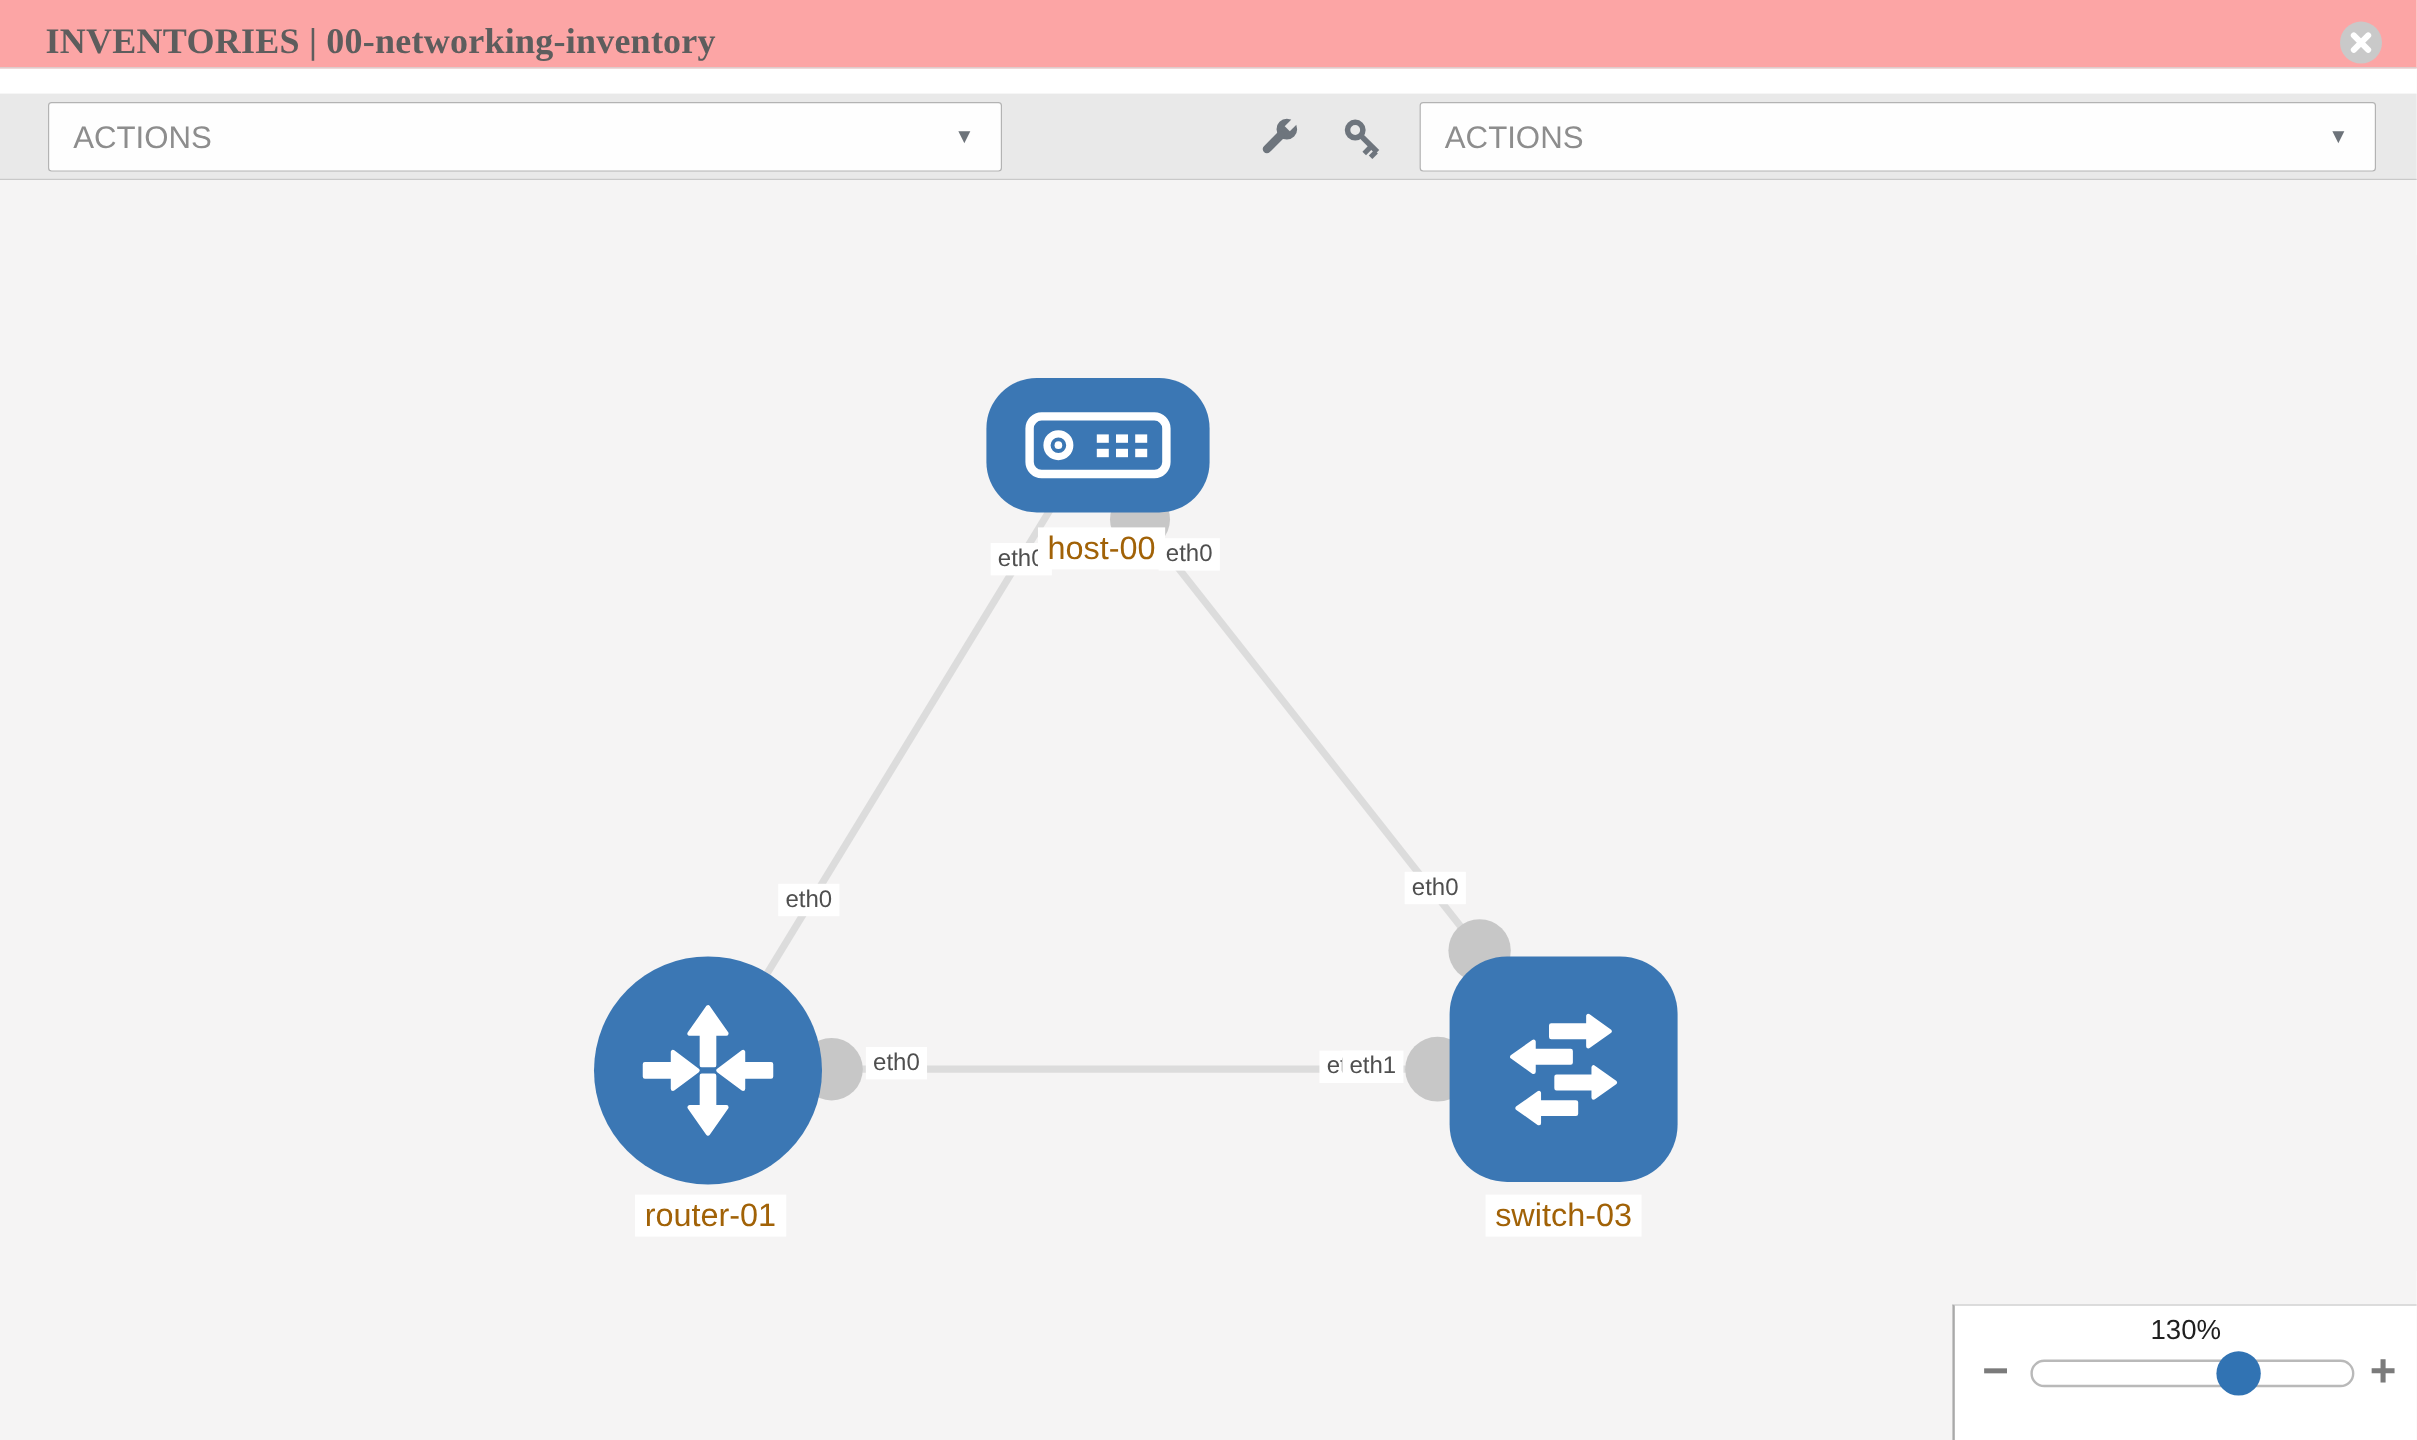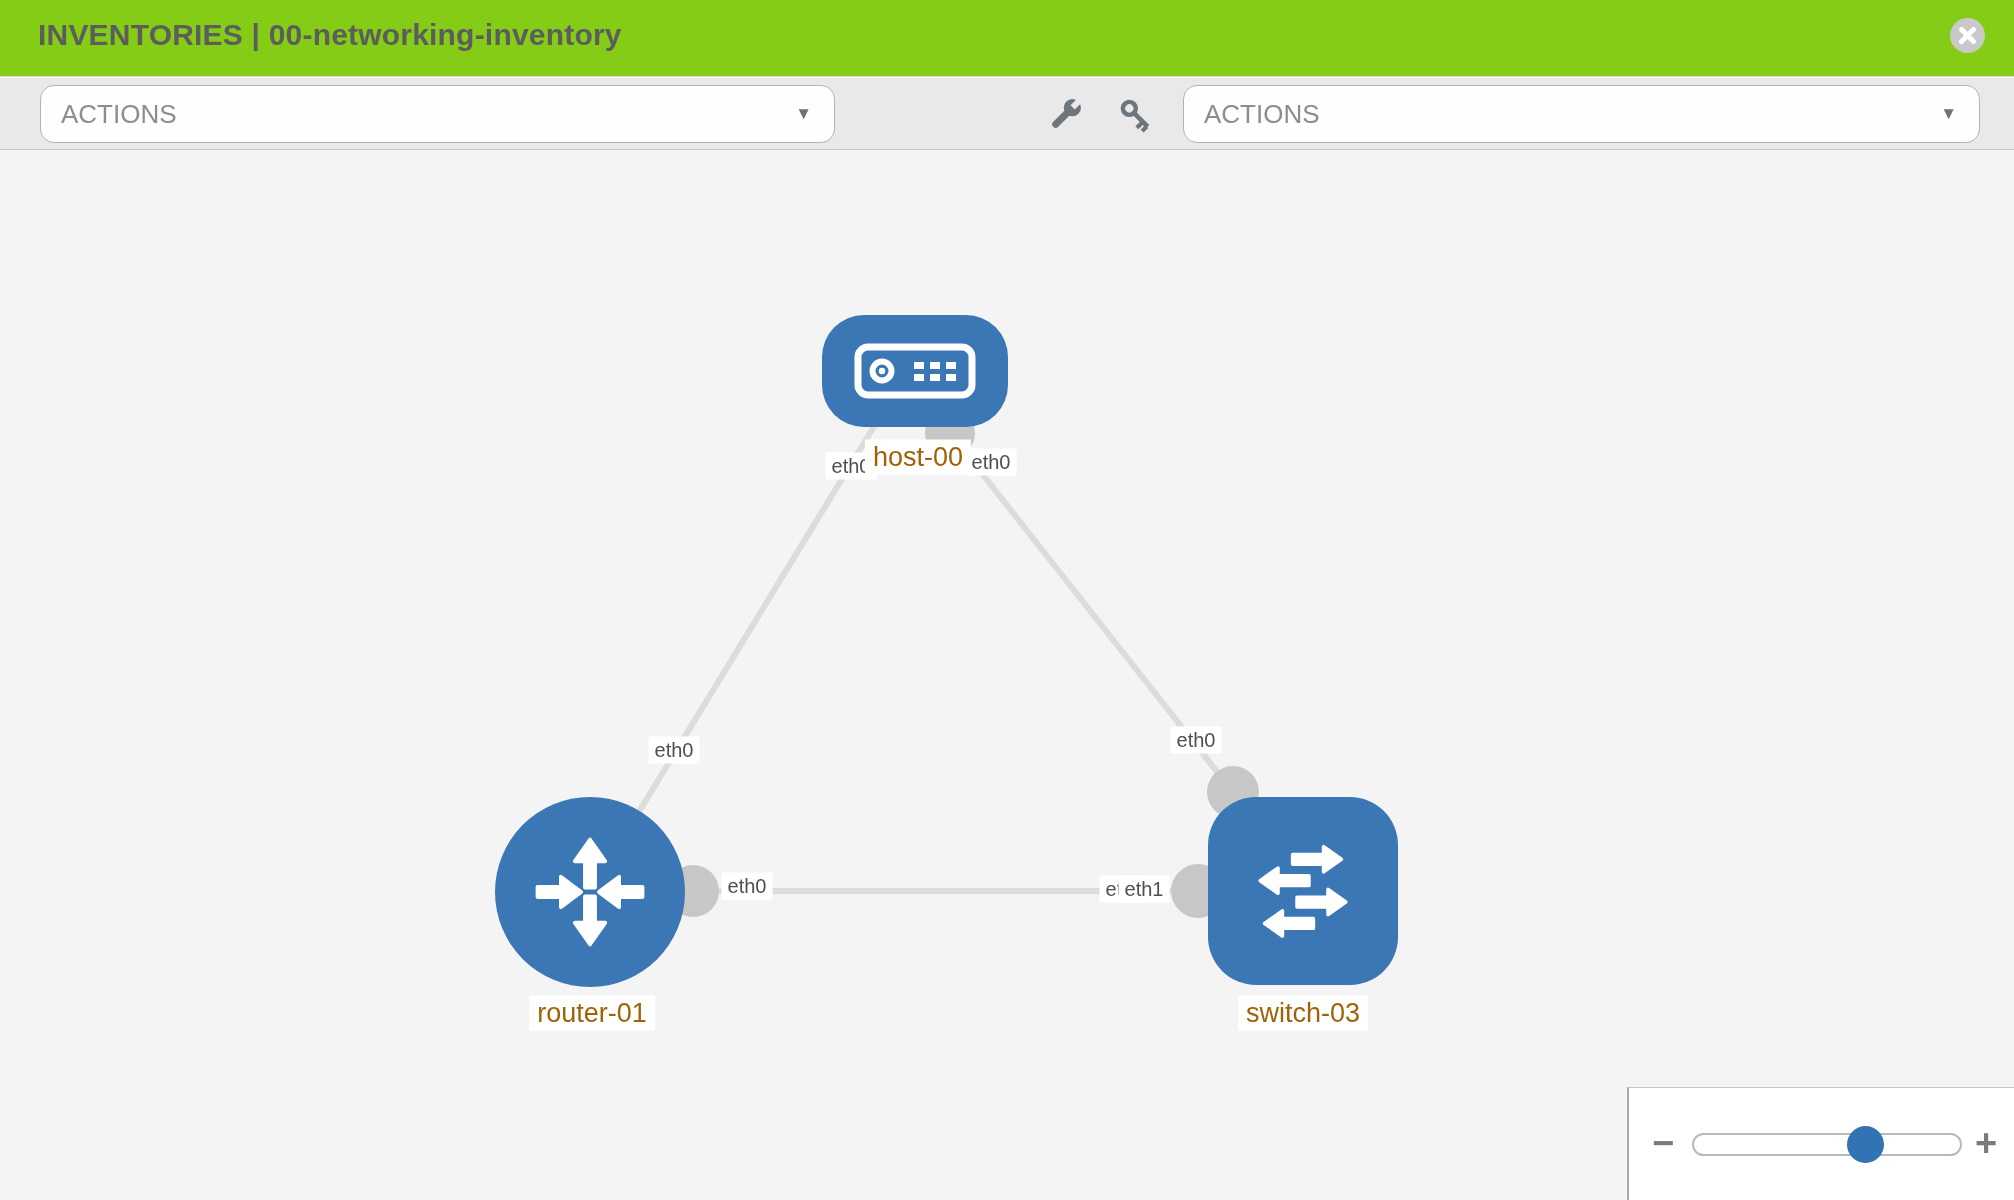--- a/index.html
+++ b/index.html
@@ -1,27 +1,27 @@
 <!DOCTYPE html>
 <html><head>
 <meta charset="utf-8">
 <style>
   * { margin:0; padding:0; box-sizing:border-box; }
   html,body { width:2014px; height:1200px; overflow:hidden; }
   body { position:relative; background:#fff; font-family:"Liberation Sans","DejaVu Sans",sans-serif; }
 
   
-  .header { position:absolute; top:0; left:0; width:2014px; height:77px; background:#84cc16; border-bottom:1px solid #d6d6d6; z-index:10; }
+  .header { position:absolute; top:0; left:0; width:2014px; height:57px; background:#fca5a5; border-bottom:1px solid #d6d6d6; z-index:10;font-family:Liberation Serif, serif; }
   .page-title { position:absolute; left:38px; top:18px; font-size:30px; font-weight:bold; color:#5d5d5d; letter-spacing:.2px; }
   .close-btn { position:absolute; left:1950px; top:18px; width:35px; height:35px; border-radius:50%; background:#c9c9c9; cursor:pointer; }
   .close-btn svg { position:absolute; left:8px; top:8px; }
 
   
   .toolbar { position:absolute; top:78px; left:0; width:2014px; height:72px; background:#e9e9e9; border-bottom:1px solid #c9c9c9; z-index:10; }
-  .select-box { position:absolute; top:7px; height:58px; background:#fefefe; border:1px solid #b3b3b3; border-radius:14px; }
+  .select-box { position:absolute; top:7px; height:58px; background:#fefefe; border:1px solid #b3b3b3; border-radius:3px; }
   .select-box .ph { position:absolute; left:20px; top:0; line-height:56px; font-size:26px; color:#8d8d8d; }
   .select-box .caret { position:absolute; right:22px; top:0; line-height:56px; font-size:17px; color:#6d737a; }
   .actions-box { left:40px;  width:795px; }
   .search-box  { left:1183px; width:797px; }
   .tool-icon { position:absolute; top:17px; width:40px; height:40px; cursor:pointer; }
   .wrench-icon { left:1046px; }
   .key-icon    { left:1115px; }
 
   
   .canvas { position:absolute; top:150px; left:0; width:2014px; height:1050px; background:#f5f4f4; z-index:0; }
@@ -146,17 +146,18 @@
 <div class="iface-label" style="left: 1196px; top: 740px;">eth0</div>
 <div class="iface-label" style="left: 747px; top: 886px;">eth0</div>
 <div class="iface-label" style="left: 1125px; top: 889px;">eth0</div>
 <div class="iface-label" style="left: 1144px; top: 889px;">eth1</div>
 
 <div class="node-label" style="left: 918px; top: 457px;">host-00</div>
 <div class="node-label" style="left: 592px; top: 1013px;">router-01</div>
 <div class="node-label" style="left: 1303px; top: 1013px;">switch-03</div>
 
 <div class="zoom-panel">
+  <div class="zoom-value">130%</div>
   <div class="zoom-minus">−</div>
   <div class="zoom-track"></div>
   <div class="zoom-thumb"></div>
   <div class="zoom-plus">+</div>
 </div>
 
 </body></html>

